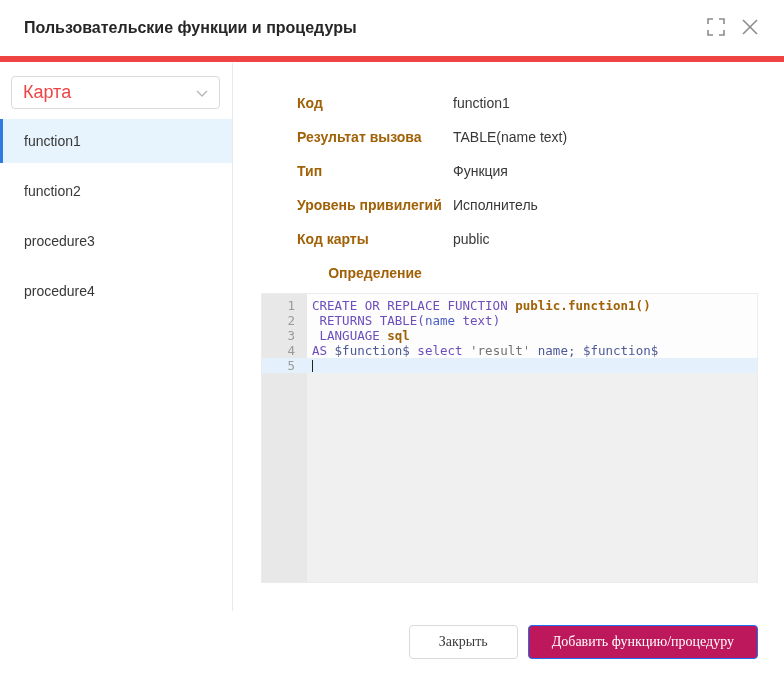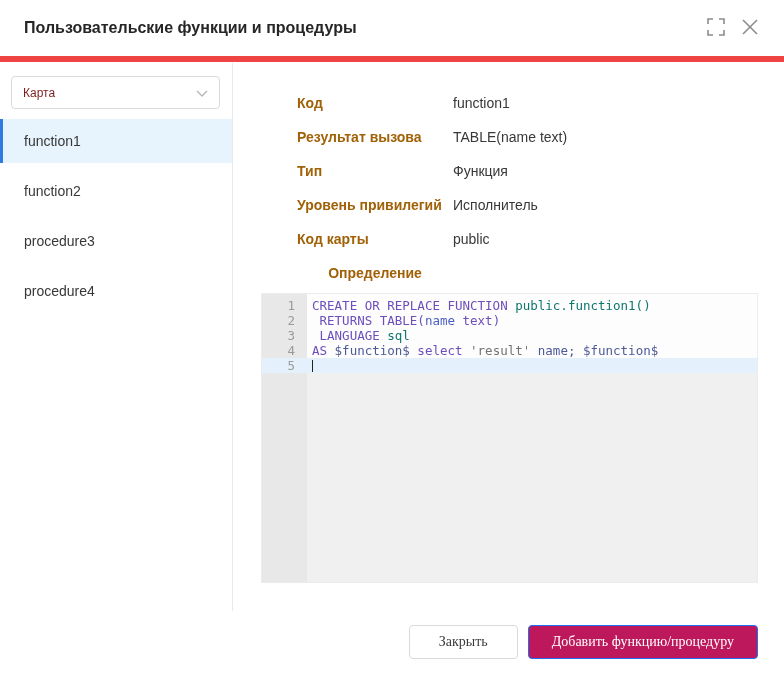--- a/index.html
+++ b/index.html
@@ -13,21 +13,21 @@
     border-bottom:6px solid #ef4444; display:flex; align-items:center; padding:0 20px 0 24px; }
   .dlg-title { font-size:16px; font-weight:700; color:#262626; flex:1; }
   .hdr-btn { width:28px; height:28px; display:flex; align-items:center; justify-content:center;
     background:none; border:none; cursor:pointer; margin-left:6px; }
 
   
   .sidebar { position:absolute; top:63px; left:0; width:233px; height:548px;
     border-right:1px solid #e9e9e9; background:#fff; }
   .map-select { margin:13px 12px 10px 11px; width:209px; height:33px; border:1px solid #d9d9d9;
     border-radius:4px; background:#fff; display:flex; align-items:center; padding:0 11px; cursor:pointer; }
-  .map-select .ph { flex:1; font-size:12px; color:#7f1d1d; }
+  .map-select .ph { flex:1; font-size:18px; color:#ef4444; }
   .fn-list { margin-top:10px; }
   .fn-item { height:44px; margin-bottom:6px; display:flex; align-items:center;
     padding-left:24px; font-size:14px; color:#383838; cursor:pointer; background:#fff; }
   .fn-item.selected { background:#e7f3fd; border-left:3px solid #2e7ce0; padding-left:21px; }
 
   
   .content { position:absolute; top:62px; left:234px; width:550px; height:549px;
     padding:24px 26px 0 27px; }
   .field-row { display:flex; align-items:center; height:34px; }
   .field-label { width:192px; font-size:14px; font-weight:700; color:#a16207;padding-left:36px; }
@@ -40,21 +40,21 @@
     font-family:"DejaVu Sans Mono", monospace; font-size:12.5px; line-height:15px; }
   .code-row { display:flex; height:15px; flex:0 0 auto; }
   .code-row.spacer { height:4px; }
   .code-row.filler { flex:1 1 auto; height:auto; }
   .gutter-cell { width:45px; flex:0 0 45px; background:#e8e8e8; color:#9a9a9a;
     text-align:right; padding-right:12px; user-select:none; }
   .code-cell { flex:1; background:#fdfdfd; padding-left:5px; white-space:pre; color:#1f2430; }
   .code-row.filler .code-cell { background:#f0f0f0; }
   .code-row.active .gutter-cell, .code-row.active .code-cell { background:#e4f0fb; }
   .tok-kw { color:#6d4ebc; }
-  .tok-plain { color:#0f766e; }
+  .tok-plain { color:#a16207;font-weight:bold; }
   .tok-var { color:#4a5fc0; }
   .tok-slate { color:#4e5a96; }
   .tok-str { color:#737373; }
   .caret { display:inline-block; width:1px; height:12px; background:#222; vertical-align:-2px; }
 
   
   .dlg-footer { position:absolute; top:611px; left:0; right:0; height:66px;
     display:flex; justify-content:flex-end; align-items:flex-start; padding:14px 26px 0 0; gap:10px; }
   .btn { height:34px; border-radius:4px; font-size:14px; cursor:pointer;
     font-family:Liberation Serif, serif; }

